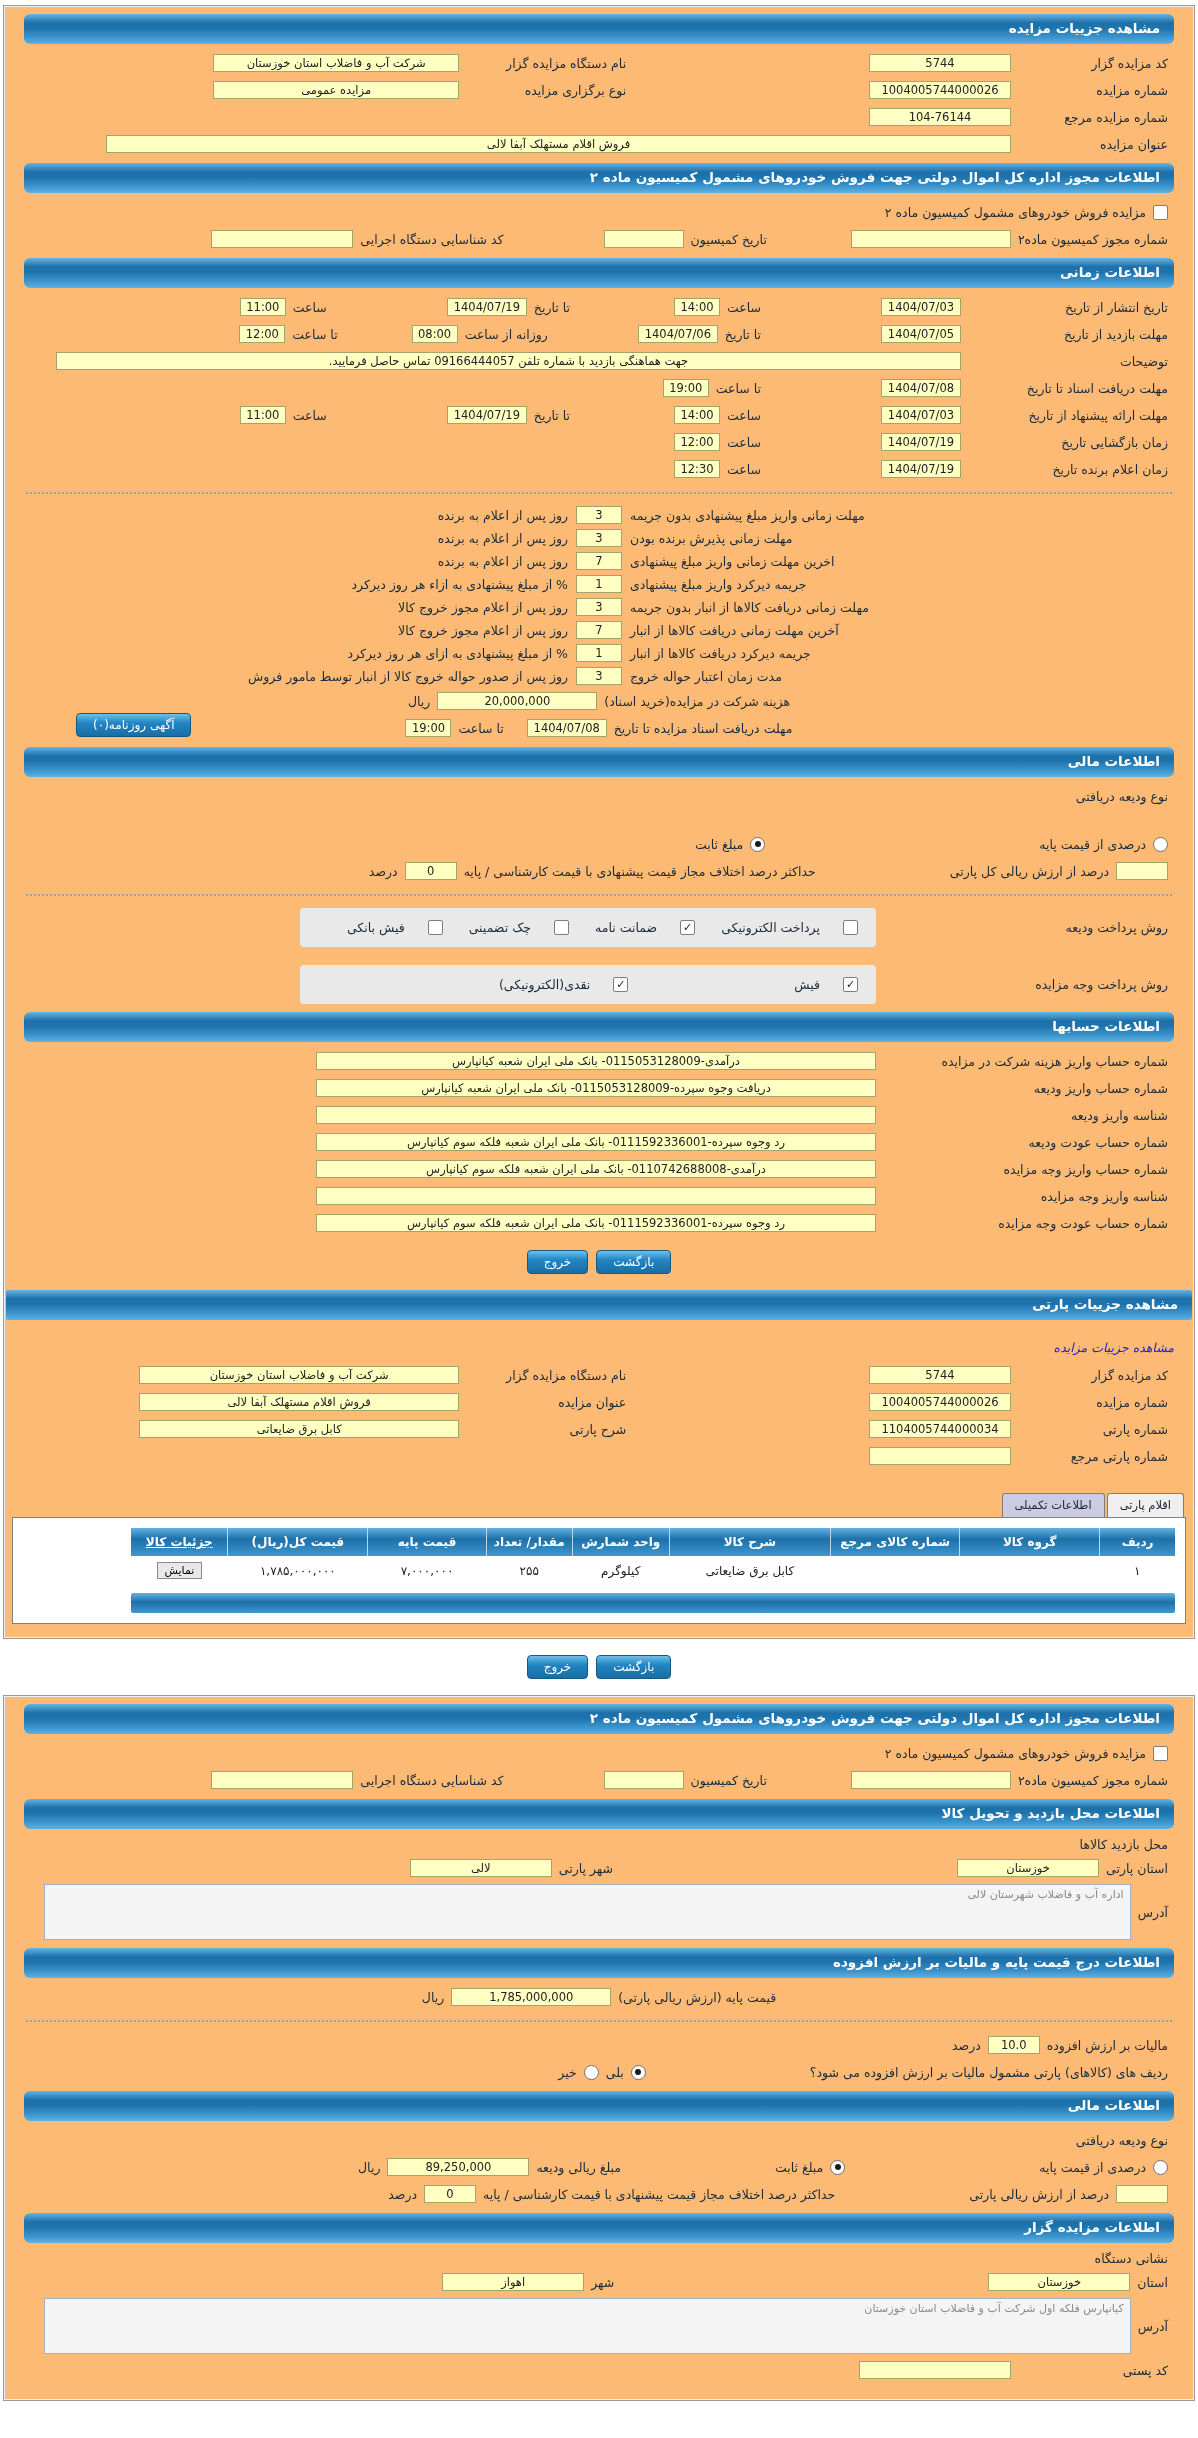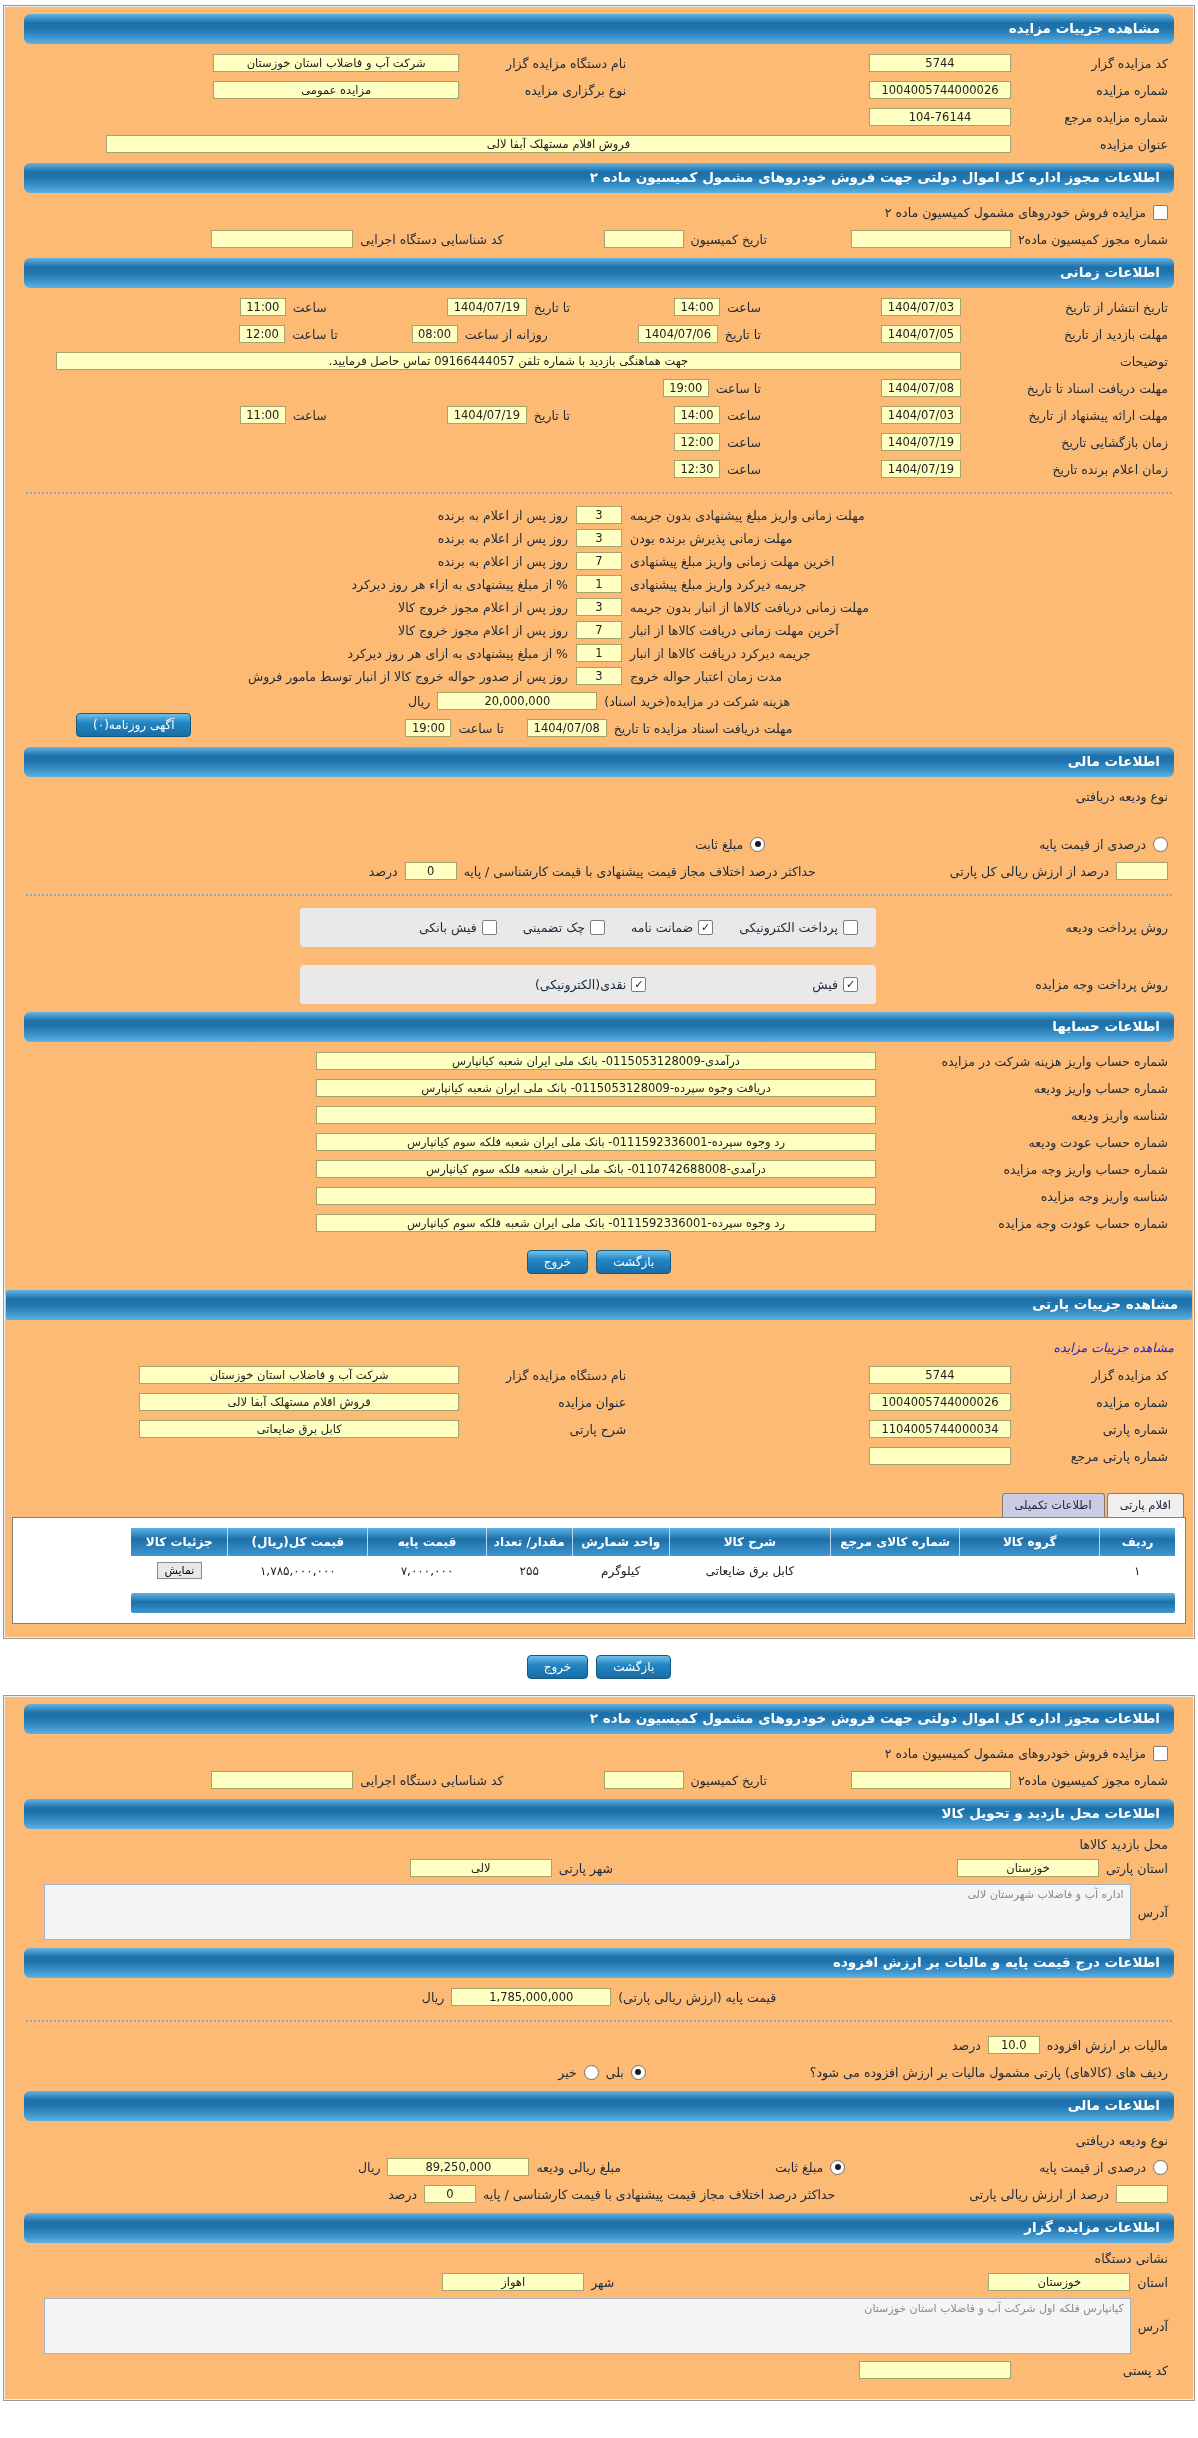--- a/index.html
+++ b/index.html
@@ -25,30 +25,30 @@
   .pen .pl{text-align:left;} .pen .ps{}
   .btn{background:linear-gradient(180deg,#6fc0ea 0%,#2285c3 40%,#1a6da5 100%);color:#fff;border:1px solid #14597f;
        border-radius:4px;padding:4px 16px;font-size:12px;font-family:inherit;cursor:pointer;}
   .btnrow{display:flex;justify-content:center;gap:8px;margin:16px 0;}
   .cb{width:13px;height:13px;background:#fff;border:1px solid #7d7d7d;display:inline-flex;align-items:center;justify-content:center;
       font-size:11px;color:#222;flex:0 0 auto;border-radius:2px;}
   .cb.on::after{content:"\2713";font-weight:bold;line-height:1;}
   .rd{width:13px;height:13px;border-radius:50%;background:#fff;border:1px solid #6f6f6f;display:inline-flex;align-items:center;justify-content:center;flex:0 0 auto;}
   .rd.on::after{content:"";width:6px;height:6px;border-radius:50%;background:#1c1c1c;}
   .methods{background:#e9e9e9;border-radius:4px;padding:12px 18px;display:flex;gap:26px;align-items:center;min-width:540px;}
-  .mitem{display:flex;align-items:center;gap:5px;}
+  .mitem{display:flex;align-items:center;gap:23px;}
   .link{color:#2323cc;font-style:italic;font-size:12.5px;margin:10px 20px 4px;display:inline-block;cursor:pointer;}
   .tabs{display:flex;margin:26px 10px 0;gap:2px;}
   .tab{padding:4px 12px 5px;font-size:11.5px;border:1px solid #7d7d7d;border-bottom:none;background:#cbcbe4;cursor:pointer;border-radius:3px 3px 0 0;}
   .tab.active{background:#efefef;}
   .tblwrap{background:#fff;border:1px solid #808080;margin:0 8px;padding:10px 10px 0 118px;}
   table.goods{border-collapse:collapse;width:100%;direction:rtl;}
   table.goods th{background:linear-gradient(180deg,#5fb3e2 0%,#1d6fa8 40%,#3f97cf 100%);color:#fff;font-size:12px;
        font-weight:bold;padding:7px 4px;border-left:1px solid #bcd9ec;text-align:center;}
-  table.goods th:last-child{border-left:none;}
+  table.goods th:last-child{border-left:none;text-decoration:underline;}
   table.goods td{background:#fff;font-size:12px;padding:6px 4px;text-align:center;color:#222;}
   .tblfoot{height:20px;background:linear-gradient(180deg,#5fb3e2 0%,#1d6fa8 45%,#3f97cf 100%);margin:8px 0 10px;border-radius:2px;}
   .showbtn{background:#e8e8e8;border:1px solid #8a8a8a;font-size:11px;padding:1px 7px;cursor:pointer;font-family:inherit;}
   .ta{background:#f4f4f4;border:1px solid #9fb4c8;height:56px;flex:1;margin-left:14px;font-size:11px;color:#8a8a8a;
       padding:3px 6px;box-sizing:border-box;text-align:right;}
   .sublbl{margin:8px 26px 2px;font-size:12.5px;color:#1b2a3a;}
   .spacer8{height:8px;} .spacer16{height:16px;}
   .newsbtn{position:absolute;left:46px;top:-4px;}
   .posrel{position:relative;}
 </style>

